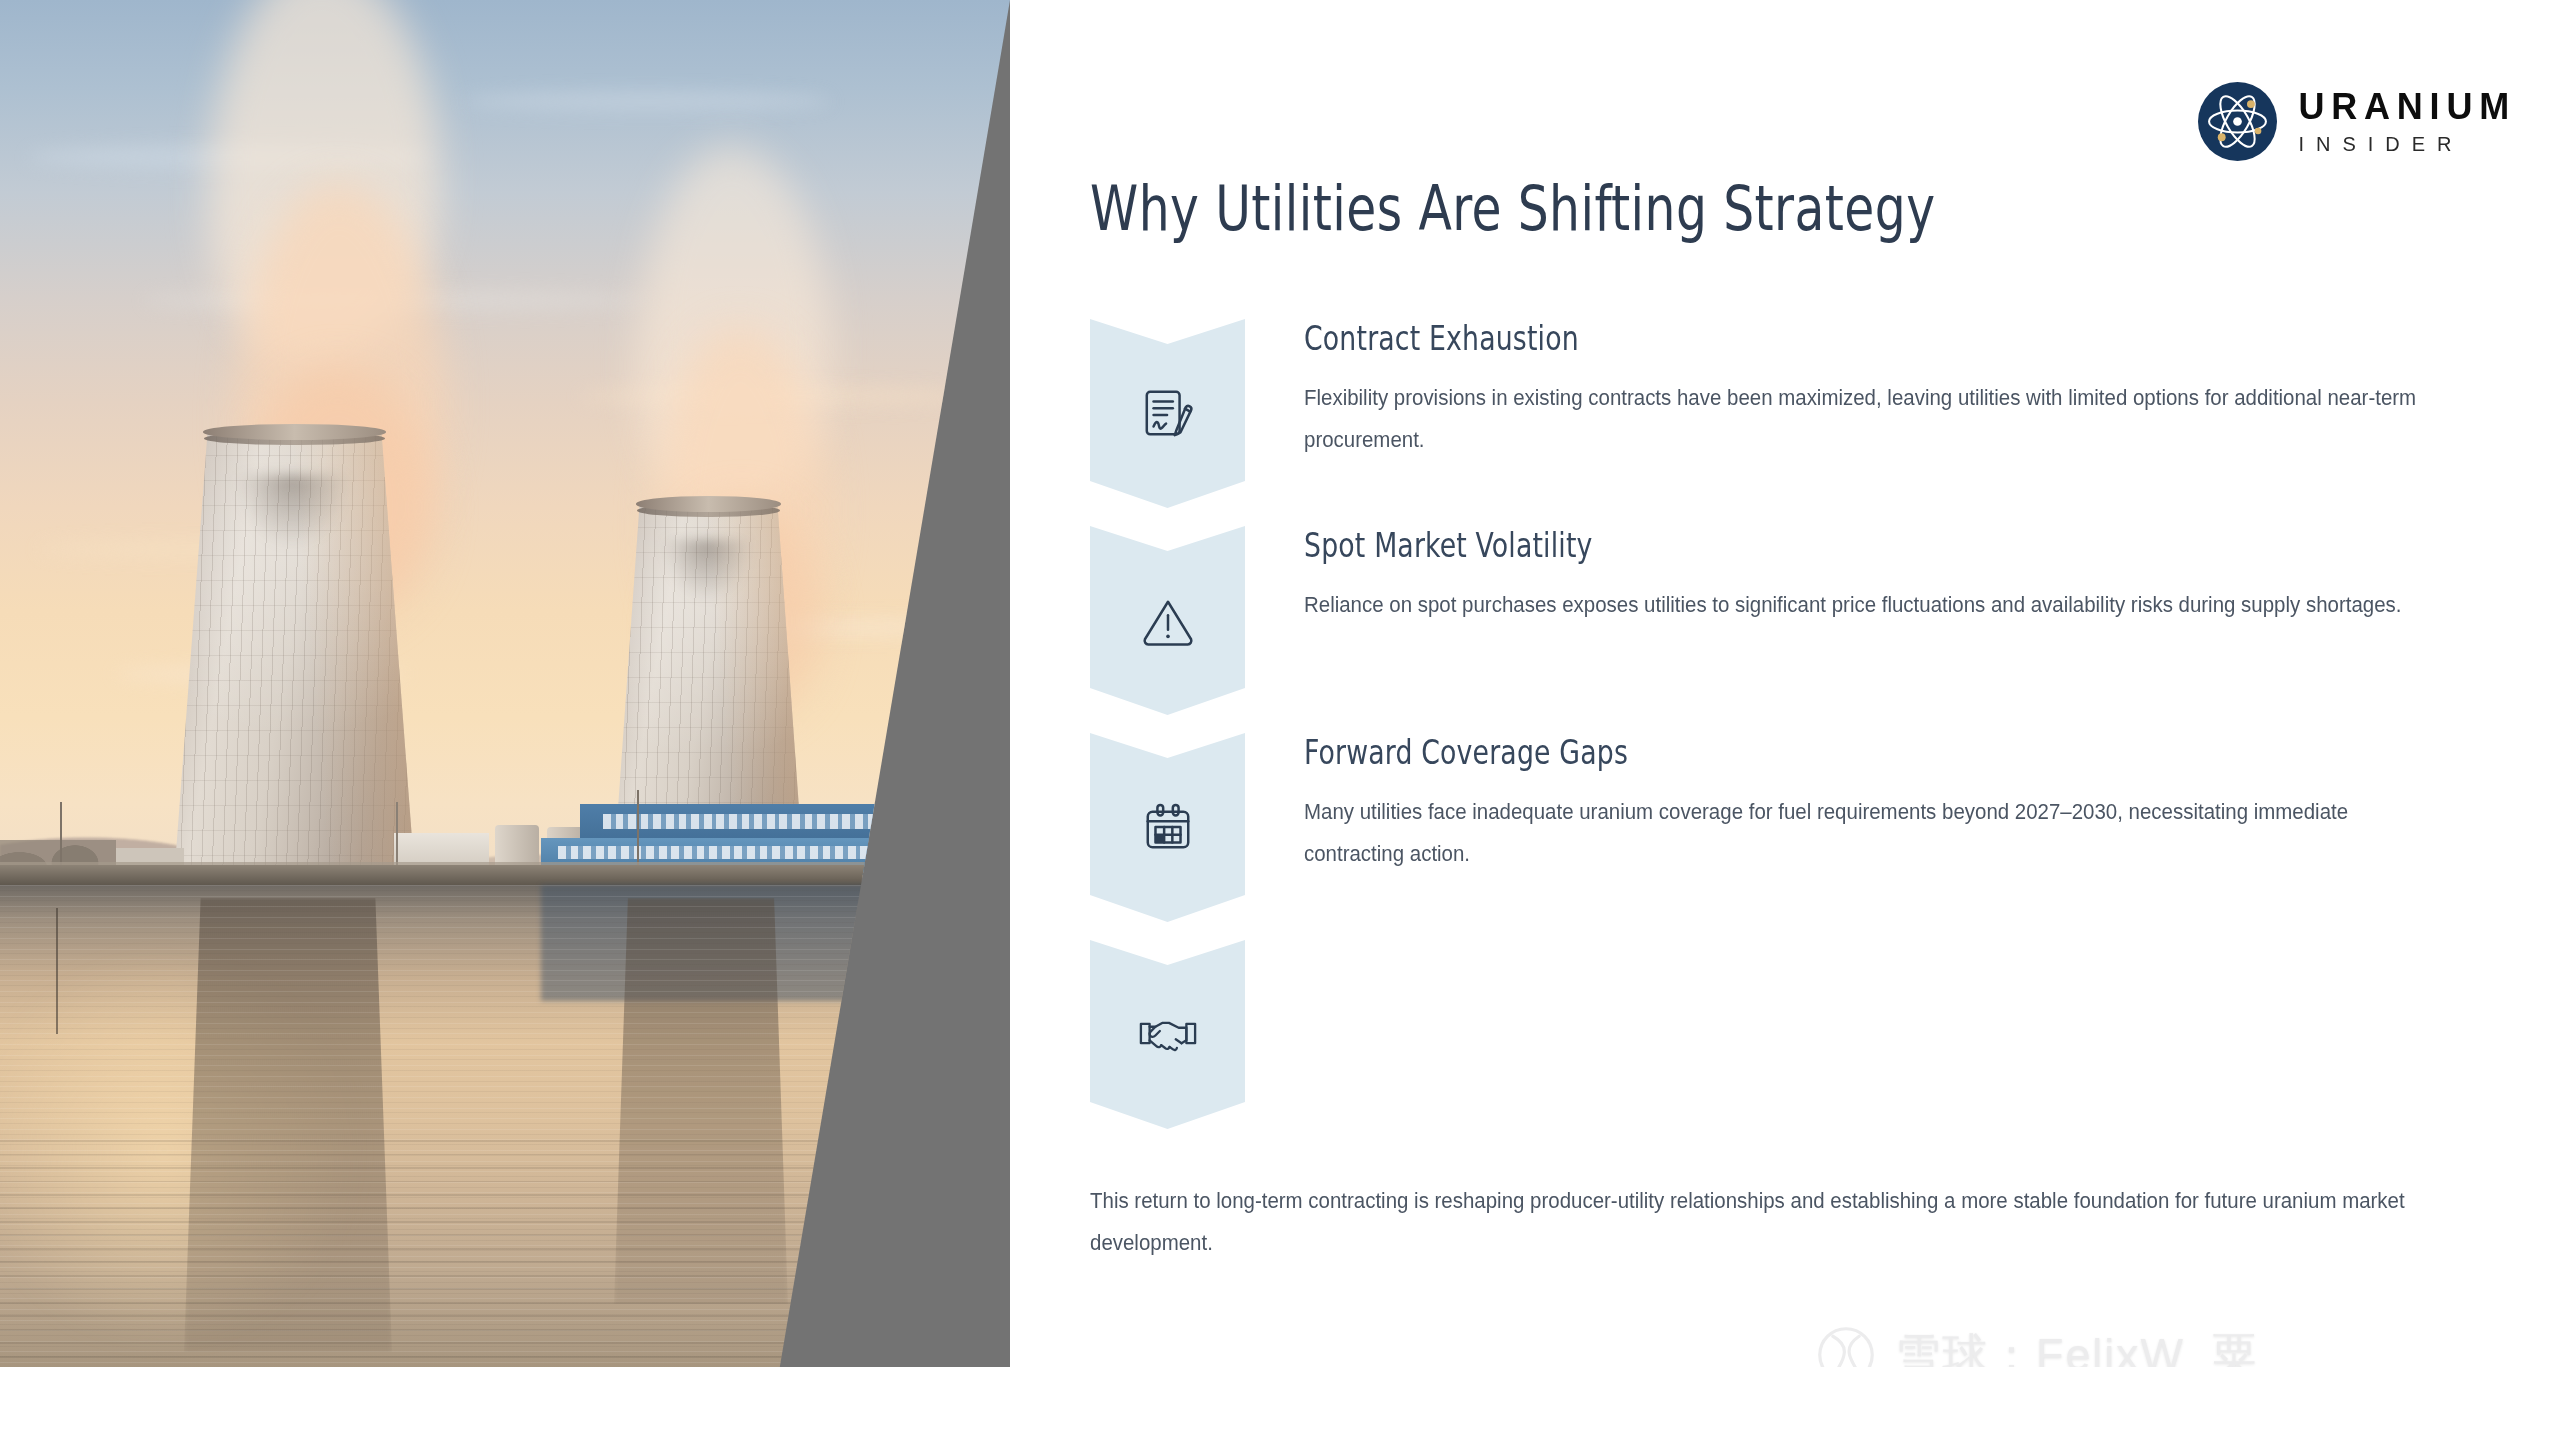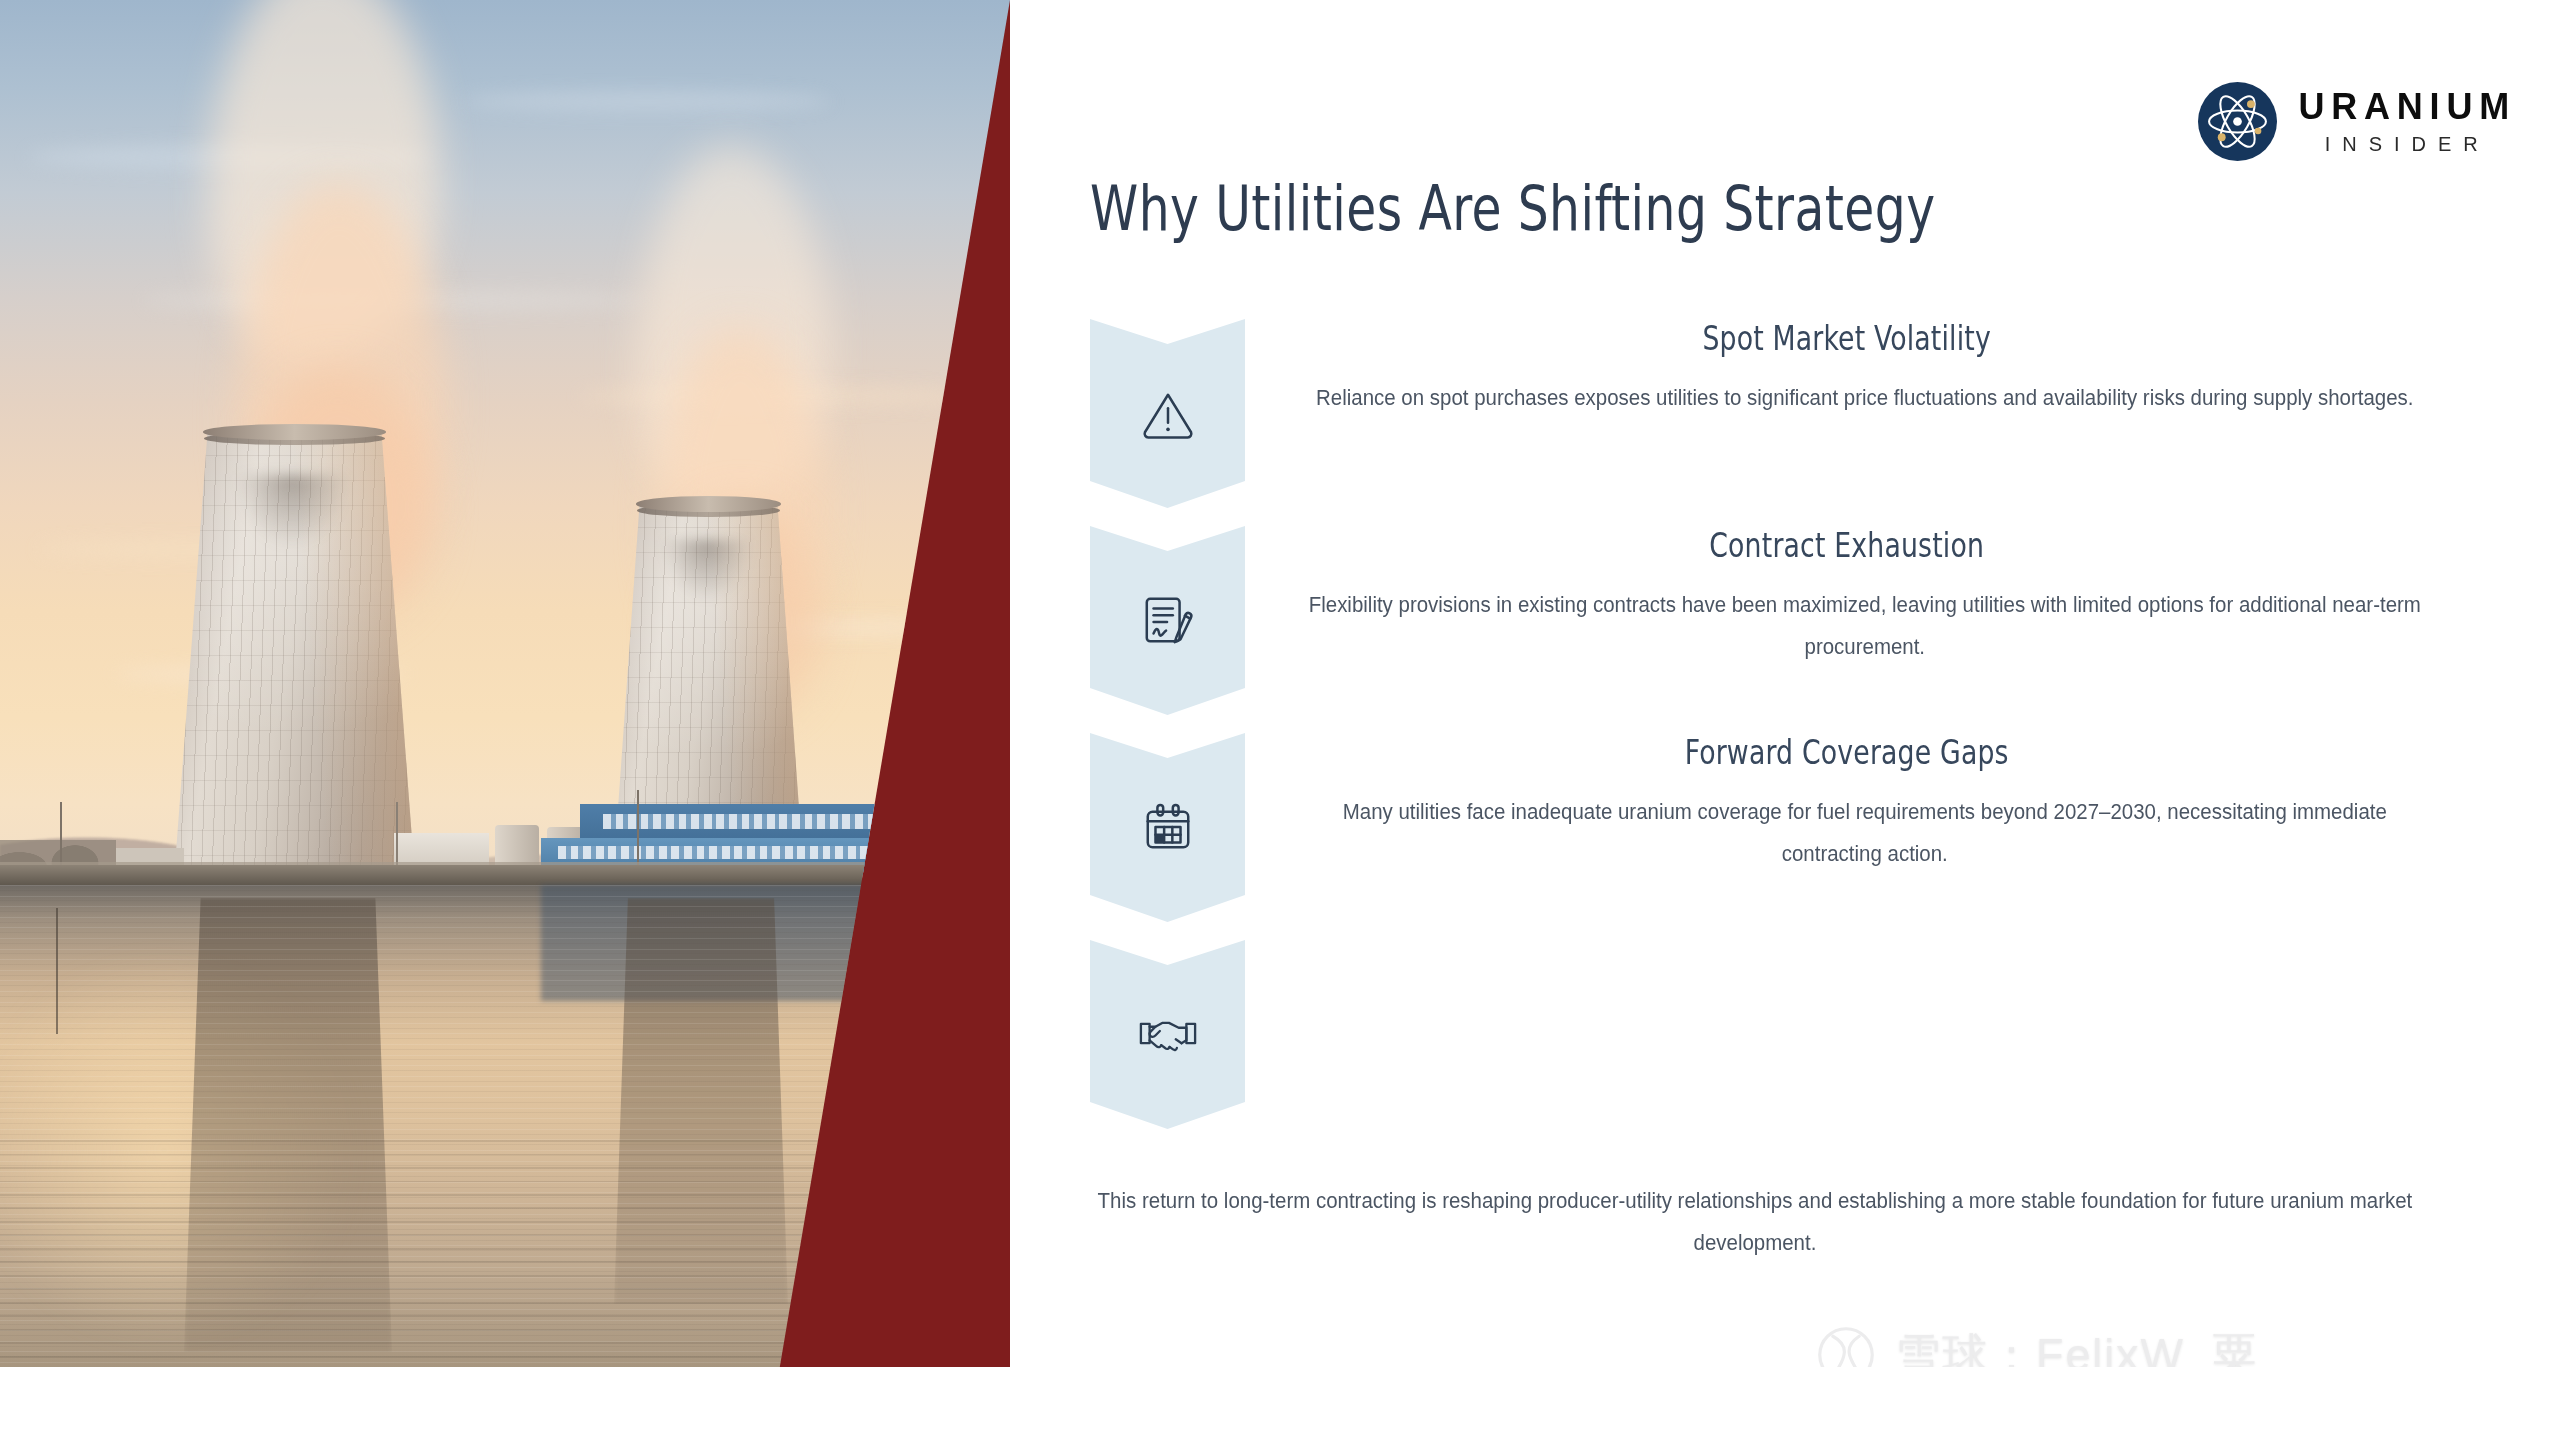--- a/index.html
+++ b/index.html
@@ -2,21 +2,21 @@
 <html><head>
 <meta charset="utf-8">
 <style>
   html,body{margin:0;padding:0;}
   body{
     width:2576px;height:1449px;
     background:#ffffff;
     font-family:"Liberation Sans",sans-serif;
     overflow:hidden;
   }
-  .slide{position:relative;width:2576px;height:1367px;background:#7f1d1d;overflow:hidden;text-align:center;}
+  .slide{position:relative;width:2576px;height:1367px;background:#737373;overflow:hidden;}
 
   
   .photo-panel{
     position:absolute;left:0;top:0;width:1024px;height:1449px;
     -webkit-clip-path:polygon(0 0, 1010px 0, 766px 1449px, 0 1449px);
     clip-path:polygon(0 0, 1010px 0, 766px 1449px, 0 1449px);
     overflow:hidden;
   }
   .photo{position:absolute;inset:0;}
 
@@ -344,50 +344,50 @@
       </span>
     </div>
 
     <div class="title">Why Utilities Are Shifting Strategy</div>
 
     <div class="blocks">
 
       <div class="block">
         <div class="badge">
           <span>
-            <svg width="54" height="50" viewBox="0 0 56 52" fill="none" stroke="#2b3d52" stroke-width="2.6" stroke-linejoin="round" stroke-linecap="round">
-              <path d="M28 6 L52 45 a4 4 0 0 1 -3.5 5.5 H7.5 A4 4 0 0 1 4 45 Z"></path>
-              <line x1="28" y1="20" x2="28" y2="35"></line>
-              <circle cx="28" cy="42" r="1.9" fill="#2b3d52" stroke="none"></circle>
-            </svg>
-          </span>
-        </div>
-        <div class="btxt">
-          <div class="b-head">Spot Market Volatility</div>
-          <div class="b-body">Reliance on spot purchases exposes utilities to significant price fluctuations and availability risks during supply shortages.</div>
-        </div>
-      </div>
-
-      <div class="block">
-        <div class="badge">
-          <span>
             <svg width="56" height="54" viewBox="0 0 58 56" fill="none" stroke="#2b3d52" stroke-width="2.6" stroke-linejoin="round" stroke-linecap="round">
               <rect x="7" y="5" width="34" height="44" rx="3.5"></rect>
               <line x1="14" y1="15" x2="34" y2="15"></line>
               <line x1="14" y1="22" x2="34" y2="22"></line>
               <line x1="14" y1="29" x2="28" y2="29"></line>
               <path d="M14 41 c2-5 4-6 5-3 s1 6 3 5 s3-4 5-5"></path>
               <path d="M38 44 L36 50 L42 47 L53 24 a3.2 3.2 0 0 0 -5.6 -3 Z"></path>
               <line x1="46.5" y1="22.5" x2="52" y2="25.5"></line>
             </svg>
           </span>
         </div>
         <div class="btxt">
           <div class="b-head">Contract Exhaustion</div>
           <div class="b-body">Flexibility provisions in existing contracts have been maximized, leaving utilities with limited options for additional near-term procurement.</div>
+        </div>
+      </div>
+
+      <div class="block">
+        <div class="badge">
+          <span>
+            <svg width="54" height="50" viewBox="0 0 56 52" fill="none" stroke="#2b3d52" stroke-width="2.6" stroke-linejoin="round" stroke-linecap="round">
+              <path d="M28 6 L52 45 a4 4 0 0 1 -3.5 5.5 H7.5 A4 4 0 0 1 4 45 Z"></path>
+              <line x1="28" y1="20" x2="28" y2="35"></line>
+              <circle cx="28" cy="42" r="1.9" fill="#2b3d52" stroke="none"></circle>
+            </svg>
+          </span>
+        </div>
+        <div class="btxt">
+          <div class="b-head">Spot Market Volatility</div>
+          <div class="b-body">Reliance on spot purchases exposes utilities to significant price fluctuations and availability risks during supply shortages.</div>
         </div>
       </div>
 
       <div class="block">
         <div class="badge">
           <span>
             <svg width="54" height="52" viewBox="0 0 56 54" fill="none" stroke="#2b3d52" stroke-width="2.6" stroke-linejoin="round" stroke-linecap="round">
               <rect x="7" y="10" width="42" height="37" rx="5"></rect>
               <rect x="17" y="3" width="6" height="11" rx="3"></rect>
               <rect x="33" y="3" width="6" height="11" rx="3"></rect>

